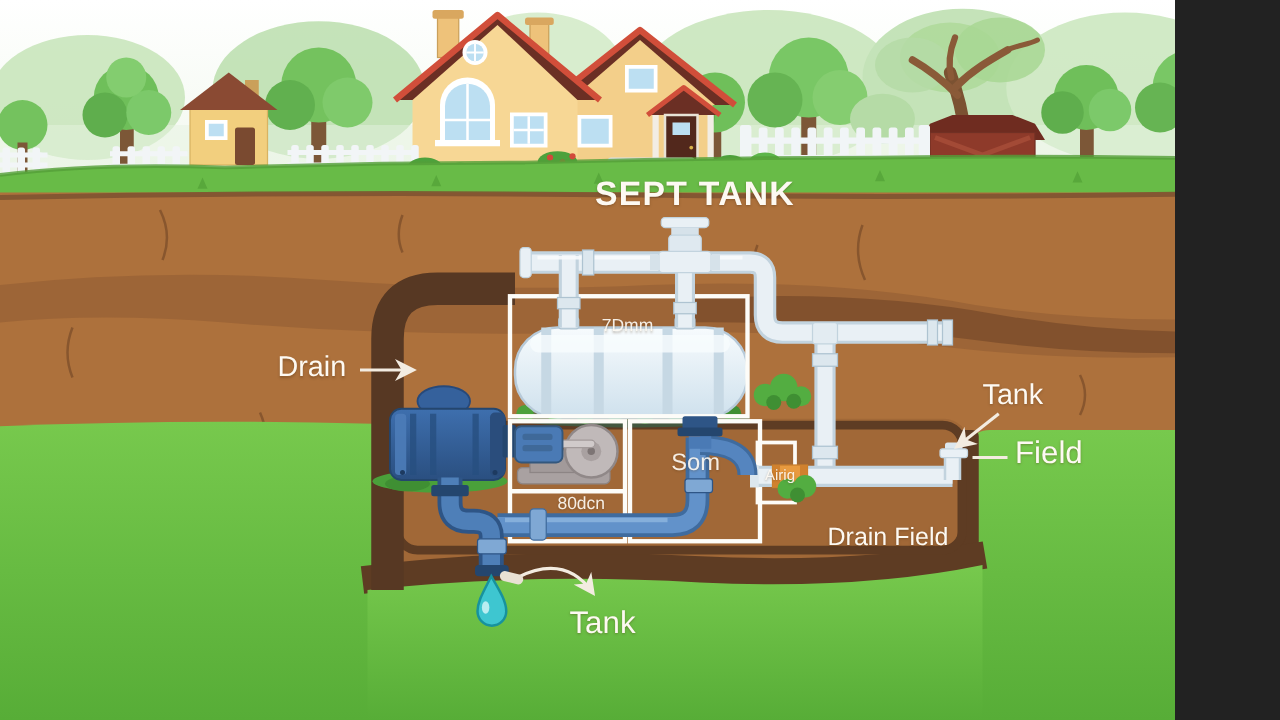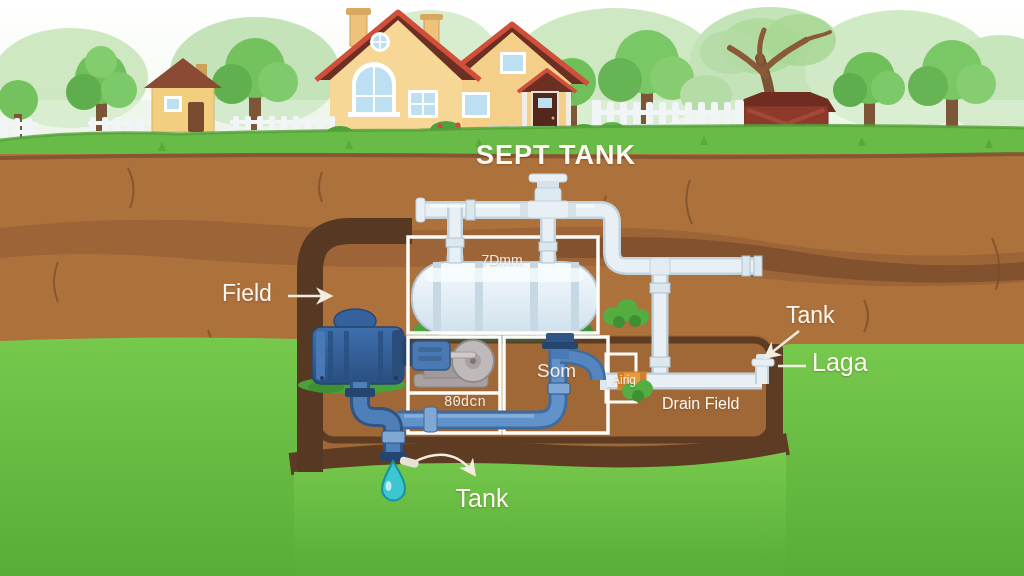--- a/index.html
+++ b/index.html
@@ -1,16 +1,16 @@
 <!DOCTYPE html>
 <html style="--label-text: #fdf9f2; --grass-strip: #68bb47; --lawn-green: #6cc24a; --soil-brown: #ad713c; --pit-dark-brown: #5e3c23; --tank-body: #e9f3f9; --white-pipe: #e9f0f5; --blue-pipe: #6292ca; --pump-blue: #35619c; --orange-coupling: #e89a3f; --droplet-teal: #3ec6d0; --house-wall: #f7d795; --roof-red: #6b2f24; --roof-trim: #d14e3a; --barn-red: #8e3a2a;"><head>
 <meta charset="utf-8">
 <style>
   html,body{margin:0;padding:0;background:#222;}
-  .stage{position:relative;width:1024px;height:576px;overflow:hidden;
+  .stage{position:relative;width:940px;height:576px;overflow:hidden;
          font-family:"Liberation Sans",sans-serif;background:#7f1d1d;}
   .stage svg{position:absolute;left:0;top:0;}
   .lbl{position:absolute;color:var(--label-text,#fcf8f1);
        text-shadow:0 1px 2px rgba(80,50,20,.38);
        white-space:nowrap;font-weight:500;line-height:1;}
   .lbl.c{transform:translateX(-50%);}
 </style>
 </head>
 <body>
 
@@ -399,22 +399,22 @@
   <g stroke="#f3ece1" stroke-width="2.5" fill="none">
     <path d="M288,296 H330" marker-end="url(#ah)"></path>
     <path d="M799,331 L766,357" marker-end="url(#ah)"></path>
     <path d="M778,366 H806"></path>
     <path d="M414,462 Q452,443 474,474" marker-end="url(#ah)"></path>
     <rect x="401" y="456" width="19" height="8" rx="4" fill="#e9e1d4" stroke="none" transform="rotate(14 401 456)"></rect>
   </g>
 </svg>
 
 <div class="lbl c" style="left:556px;top:142px;font-size:27px;font-weight:600;letter-spacing:1px;">SEPT TANK</div>
-<div class="lbl" style="left:222px;top:282px;font-size:23px;">Field</div>
+<div class="lbl" style="left:222px;top:282px;font-size:23px;">Drain</div>
 <div class="lbl" style="left:786px;top:304px;font-size:23px;">Tank</div>
-<div class="lbl" style="left:812px;top:350px;font-size:25px;">Laga</div>
-<div class="lbl" style="left:662px;top:396px;font-size:16px;">Drain Field</div>
+<div class="lbl" style="left:812px;top:350px;font-size:25px;">Field</div>
+<div class="lbl" style="left:662px;top:420px;font-size:20px;">Drain Field</div>
 <div class="lbl c" style="left:482px;top:486px;font-size:25px;">Tank</div>
 <div class="lbl c" style="left:502px;top:253px;font-size:14px;opacity:.92;">7Dmm</div>
-<div class="lbl c" style="left:465px;top:395px;font-size:14px;opacity:.92;font-family:Liberation Mono, monospace;">80dcn</div>
+<div class="lbl c" style="left:465px;top:395px;font-size:14px;opacity:.92;">80dcn</div>
 <div class="lbl" style="left:537px;top:361px;font-size:19px;opacity:.92;">Som</div>
 <div class="lbl" style="left:612px;top:374px;font-size:12px;opacity:.92;">Airig</div>
 </div>
 
 </body></html>

